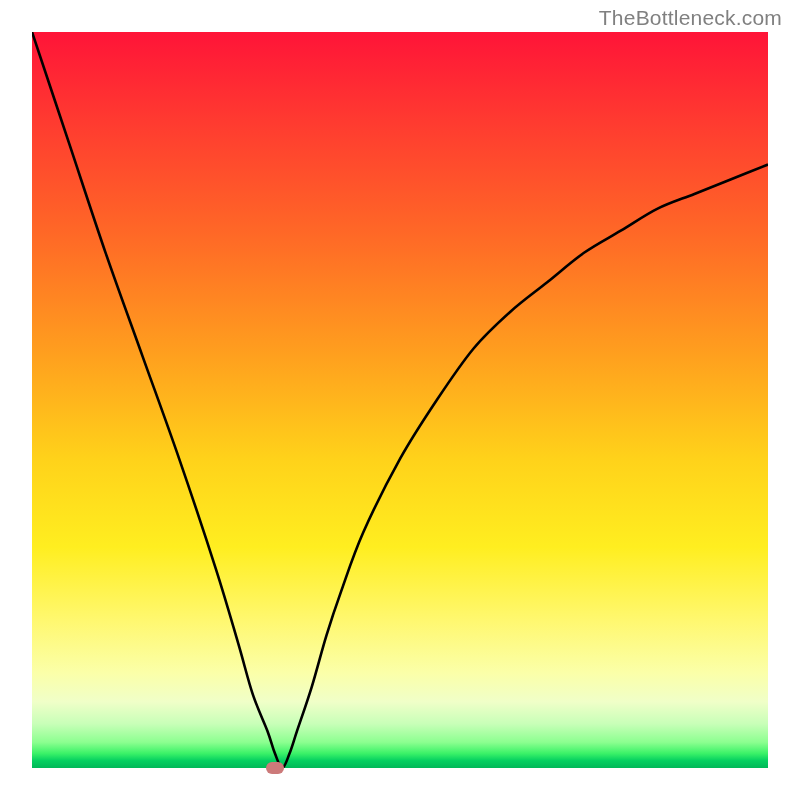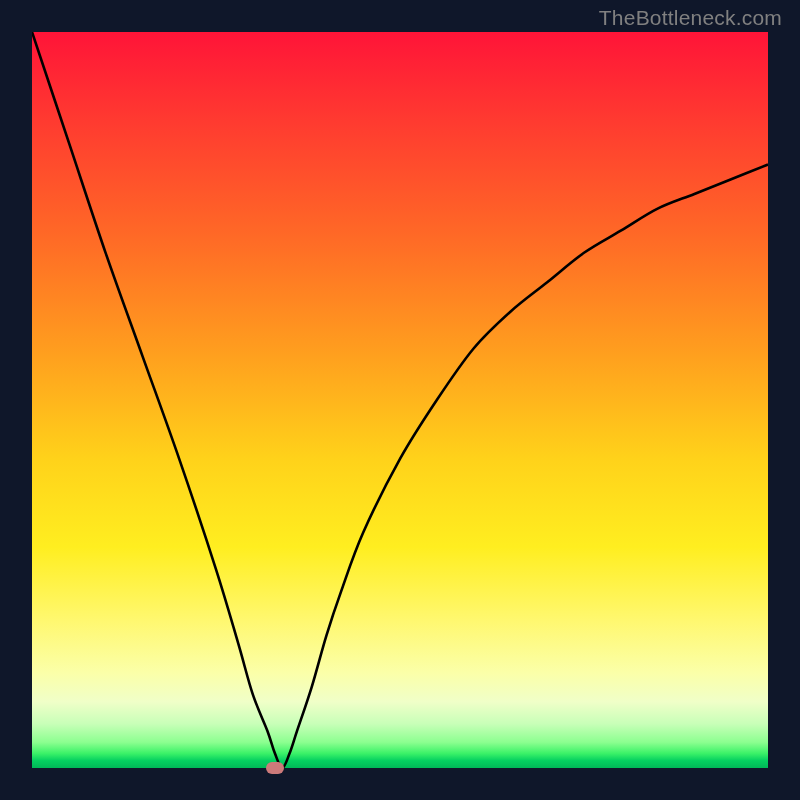--- a/index.html
+++ b/index.html
@@ -10,21 +10,21 @@
     background: #000;
     overflow: hidden;
     font-family: Arial, Helvetica, sans-serif;
   }
   .frame {
     position: absolute;
     top: 0;
     left: 0;
     width: 800px;
     height: 800px;
-    background: #0f172a;
+    background: #ffffff;
   }
   .plot {
     position: absolute;
     top: 32px;
     left: 32px;
     width: 736px;
     height: 736px;
     background: linear-gradient(to bottom,
       #ff1438 0%,
       #ff3a30 12%,

